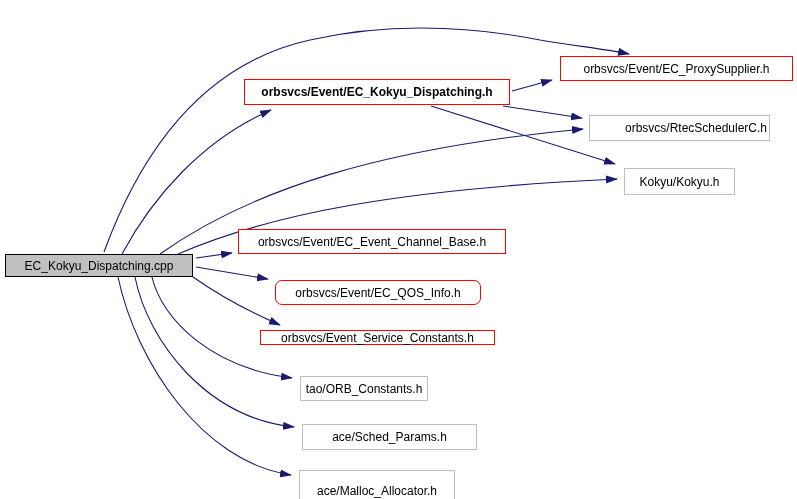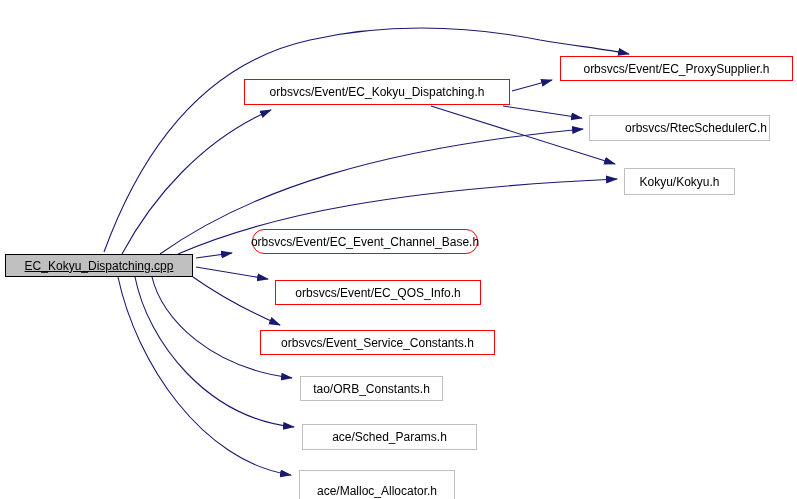--- a/index.html
+++ b/index.html
@@ -36,21 +36,20 @@
     justify-content: center;
     cursor: pointer;
   }
   .node.red {
     border: 1px solid #ff0000;
   }
   .node.root {
     background: #c0c0c0;
     border: 1px solid #000000;
     cursor: default;
-    text-decoration: underline;
   }
   .edge {
     fill: none;
     stroke: #191970;
     stroke-width: 1.1;
   }
 </style>
 </head>
 <body>
 
@@ -74,31 +73,31 @@
     <path class="edge" d="M 118 277 C 136 362, 202 462, 291 475" marker-end="url(#arrow)"></path>
     <path class="edge" d="M 512 91 L 552 80" marker-end="url(#arrow)"></path>
     <path class="edge" d="M 503 106 L 582 118" marker-end="url(#arrow)"></path>
     <path class="edge" d="M 431 106 L 615 164" marker-end="url(#arrow)"></path>
   </svg>
 
   <div class="node root" style="left:5px;   top:254px; width:188px; height:23px;">EC_Kokyu_Dispatching.cpp</div>
 
   <div class="node red" style="left:560px; top:56px;  width:233px; height:25px;">orbsvcs/Event/EC_ProxySupplier.h</div>
 
-  <div class="node red" style="left:244px; top:79px;  width:266px; height:26px;">orbsvcs/Event/EC_Kokyu_Dispatching.h</div>
+  <div class="node red" style="left:244px; top:79px;  width:266px; height:26px;font-weight:bold;">orbsvcs/Event/EC_Kokyu_Dispatching.h</div>
 
   <div class="node" style="left:589px; top:115px; width:181px; height:26px;padding-left:33px;">orbsvcs/RtecSchedulerC.h</div>
 
   <div class="node" style="left:624px; top:168px; width:111px; height:27px;">Kokyu/Kokyu.h</div>
 
-  <div class="node red" style="left:252px; top:229px; width:226px; height:25px;border-radius:12px;">orbsvcs/Event/EC_Event_Channel_Base.h</div>
+  <div class="node red" style="left:238px; top:229px; width:268px; height:25px;">orbsvcs/Event/EC_Event_Channel_Base.h</div>
 
-  <div class="node red" style="left:275px; top:280px; width:206px; height:25px;">orbsvcs/Event/EC_QOS_Info.h</div>
+  <div class="node red" style="left:275px; top:280px; width:206px; height:25px;border-radius:7px;">orbsvcs/Event/EC_QOS_Info.h</div>
 
-  <div class="node red" style="left:260px; top:330px; width:235px; height:25px;">orbsvcs/Event_Service_Constants.h</div>
+  <div class="node red" style="left:260px; top:330px; width:235px; height:15px;">orbsvcs/Event_Service_Constants.h</div>
 
-  <div class="node" style="left:300px; top:376px; width:143px; height:25px;">tao/ORB_Constants.h</div>
+  <div class="node" style="left:300px; top:376px; width:128px; height:25px;">tao/ORB_Constants.h</div>
 
   <div class="node" style="left:302px; top:424px; width:175px; height:26px;">ace/Sched_Params.h</div>
 
   <div class="node" style="left:299px; top:470px; width:156px; height:42px;">ace/Malloc_Allocator.h</div>
 
 </div>
 
 </body></html>

